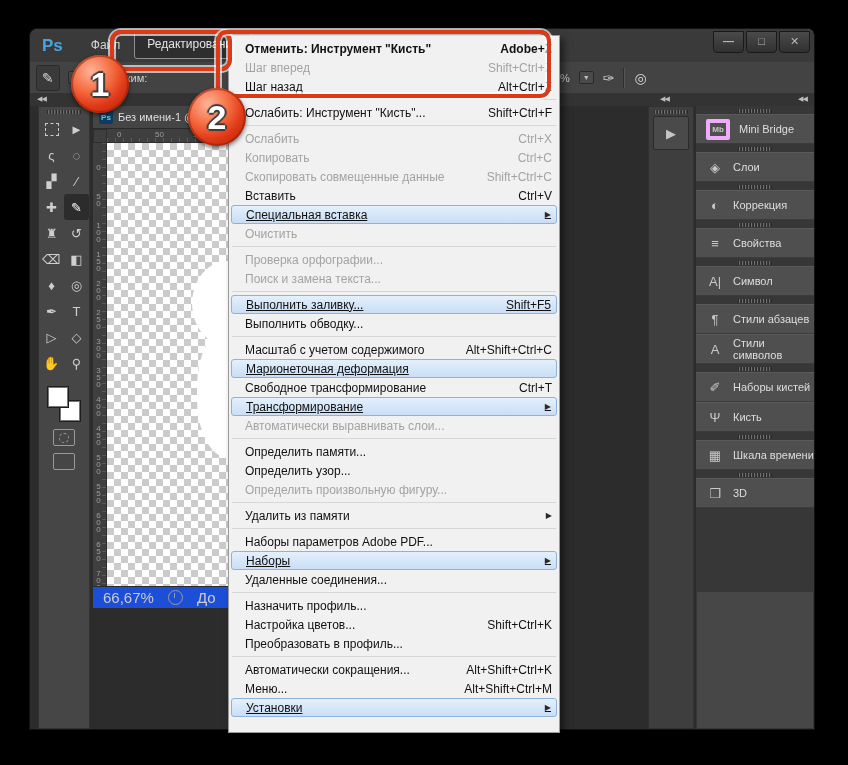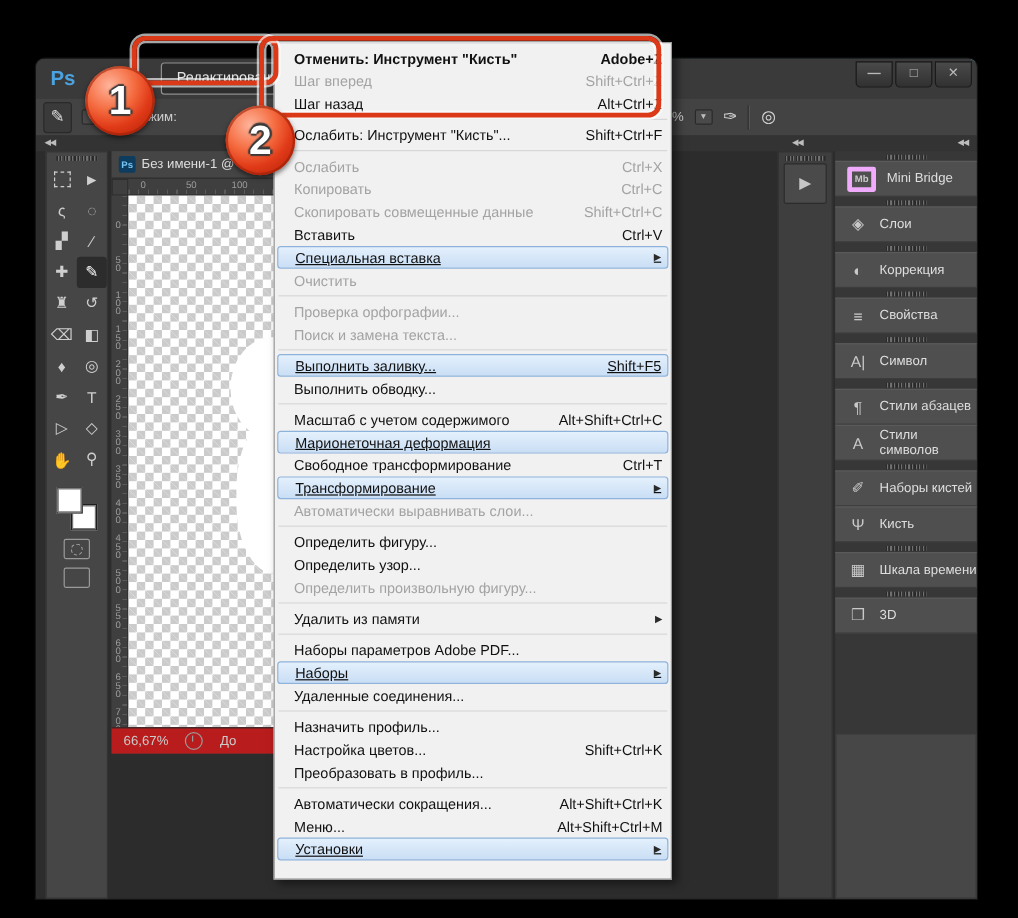--- a/index.html
+++ b/index.html
@@ -1,19 +1,19 @@
 <!DOCTYPE html>
 <html><head>
 <meta charset="utf-8">
 <style>
   html,body{margin:0;padding:0;background:#000;}
   #stage{position:relative;width:848px;height:765px;background:#000;overflow:hidden;
          font-family:"Liberation Sans","DejaVu Sans",sans-serif;-webkit-font-smoothing:antialiased;}
   
-  #ps-window{position:absolute;left:30px;top:49px;width:784px;height:700px;background:#2c2c2c;
+  #ps-window{position:absolute;left:30px;top:29px;width:784px;height:700px;background:#2c2c2c;
              border-radius:7px 7px 0 0;box-shadow:0 0 0 1px #141414;overflow:hidden;}
   #accent-line{position:absolute;left:480px;top:0;width:304px;height:3px;background:#4ab7e6;}
   
   #titlebar{position:absolute;left:0;top:0;width:784px;height:33px;background:#3a3a3a;
             display:flex;align-items:center;color:#d6d6d6;font-size:12px;}
   #ps-logo{color:#4aa3e0;font-weight:bold;font-size:17px;margin:0 16px 0 12px;letter-spacing:0;}
   .tb-menu{padding:0 12px;line-height:33px;}
   #edit-btn{margin-left:2px;height:25px;line-height:23px;padding:0 12px;background:#2e2e2e;
             border:1px solid #8f8f8f;border-radius:3px;color:#e3e3e3;font-size:12px;}
   #tb-right{position:absolute;right:247px;display:flex;}
@@ -67,22 +67,22 @@
            background-image:repeating-linear-gradient(180deg,#5a5a5a 0 1px,transparent 1px 8px);
            background-size:4px 100%;background-position:100% 0;background-repeat:no-repeat;}
   .rv-num{position:absolute;left:1px;writing-mode:vertical-rl;text-orientation:upright;letter-spacing:-2px;}
   #canvas{position:absolute;left:14px;top:37px;width:126px;height:443px;overflow:hidden;background-color:#fff;
           background-image:linear-gradient(45deg,#cbcbcb 25%,transparent 25%,transparent 75%,#cbcbcb 75%),
                            linear-gradient(45deg,#cbcbcb 25%,transparent 25%,transparent 75%,#cbcbcb 75%);
           background-size:14px 14px;background-position:0 0,7px 7px;}
   .blob{position:absolute;background:#fff;}
   #blob-1{left:85px;top:118px;width:70px;height:85px;border-radius:50% 0 0 50%;}
   #blob-2{left:90px;top:185px;width:70px;height:130px;border-radius:45% 5% 5% 45%;}
-  #status-bar{position:absolute;left:0;top:480px;width:140px;height:22px;background:#b91c1c;border-top:1px solid #2a2a2a;
-              display:flex;align-items:center;color:#cccccc;font-size:11px;box-sizing:border-box;}
+  #status-bar{position:absolute;left:0;top:480px;width:140px;height:22px;background:#1d4ed8;border-top:1px solid #2a2a2a;
+              display:flex;align-items:center;color:#cccccc;font-size:15px;box-sizing:border-box;}
   #status-zoom{margin-left:10px;}
   #status-clock{width:13px;height:13px;border:1px solid #9a9a9a;border-radius:50%;margin-left:14px;position:relative;}
   #status-clock:after{content:"";position:absolute;left:5px;top:2px;width:1px;height:5px;background:#9a9a9a;}
   #status-doc{margin-left:14px;white-space:nowrap;}
   
   #narrow-col{position:absolute;left:618px;top:77px;width:46px;height:623px;background:#3e3e3e;border:1px solid #313131;box-sizing:border-box;}
   #expand-btn{width:34px;height:32px;margin:2px auto 0;background:#4a4a4a;border:1px solid #2b2b2b;border-radius:2px;
               color:#c6c6c6;font-size:13px;display:flex;align-items:center;justify-content:center;}
   #wide-col{position:absolute;left:666px;top:77px;width:118px;height:623px;background:#373737;}
   .pgroup{border-bottom:0;}
@@ -450,21 +450,21 @@
       </div>
       <div class="menu-item hl">
         <span class="mi-label">Трансформирование</span>
         <span class="mi-arrow">▶</span>
       </div>
       <div class="menu-item dis">
         <span class="mi-label">Автоматически выравнивать слои...</span>
       </div>
       <div class="menu-sep"></div>
       <div class="menu-item">
-        <span class="mi-label">Определить фигуру...</span>
+        <span class="mi-label">Определить памяти...</span>
       </div>
       <div class="menu-item">
         <span class="mi-label">Определить узор...</span>
       </div>
       <div class="menu-item dis">
         <span class="mi-label">Определить произвольную фигуру...</span>
       </div>
       <div class="menu-sep"></div>
       <div class="menu-item">
         <span class="mi-label">Удалить из памяти</span>

